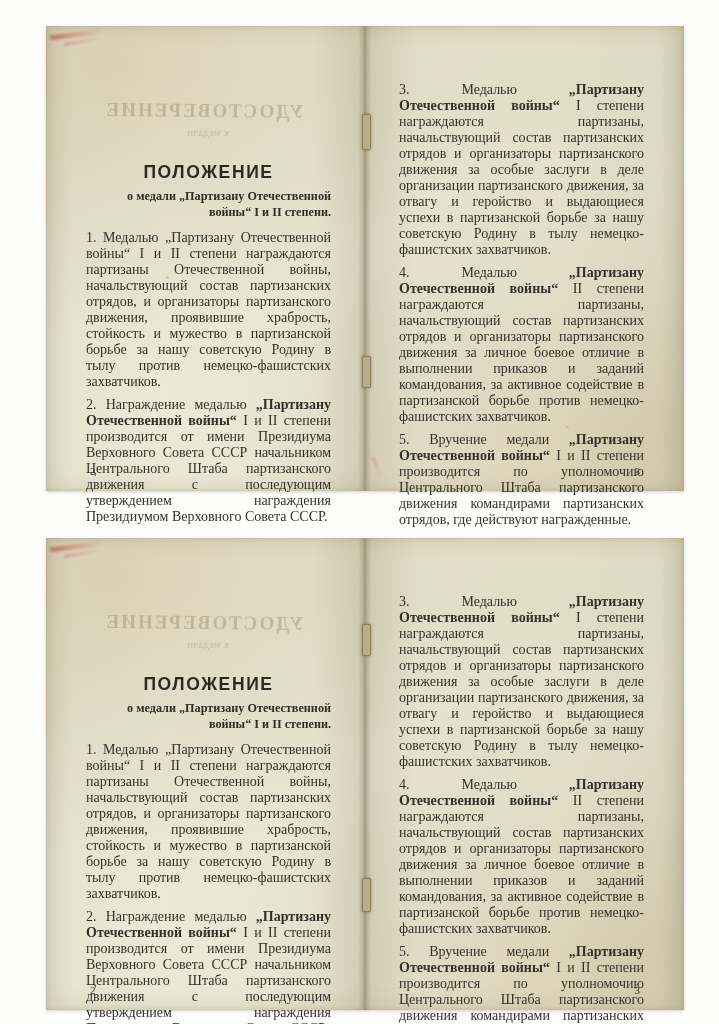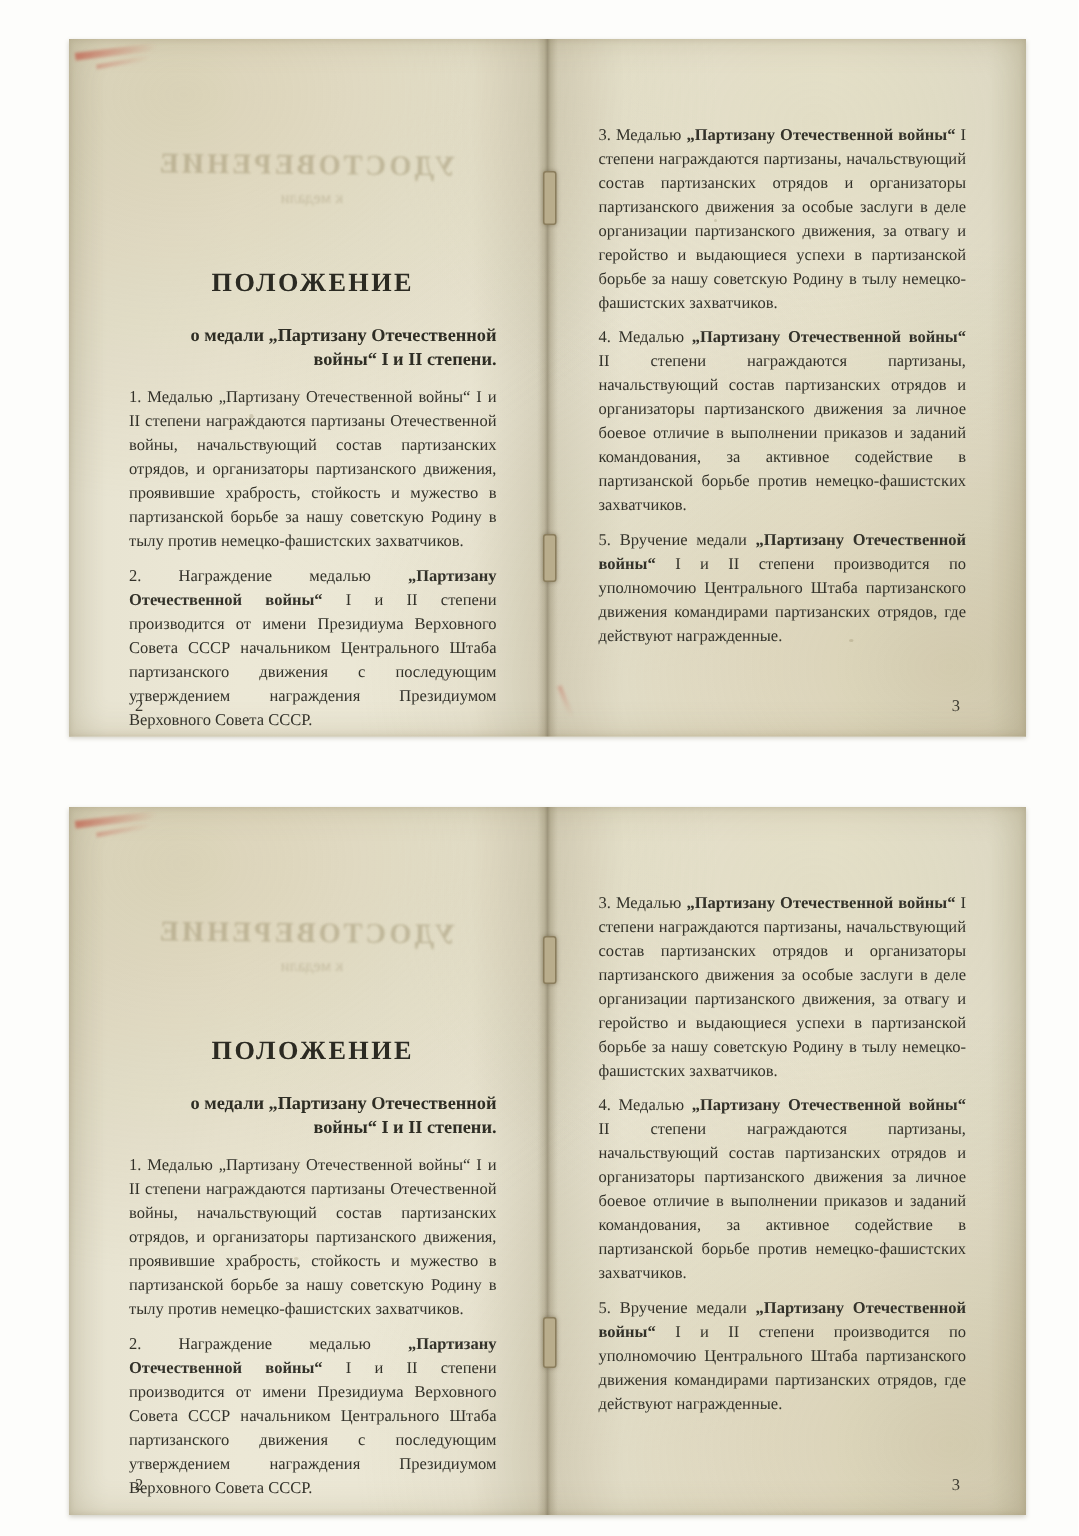--- a/index.html
+++ b/index.html
@@ -154,43 +154,43 @@
     text-align: center;
     font-size: 11px;
     color: rgba(140,125,88,0.30);
     transform: scaleX(-1);
     filter: blur(0.7px);
     pointer-events: none;
     user-select: none;
   }
 
   .doc-title {
-    margin: 16px;
+    margin: 0;
     text-align: center;
-    font-family: Liberation Serif, serif;
+    font-family: Liberation Sans, sans-serif;
     font-weight: bold;
     font-size: 17.5px;
     letter-spacing: 1.6px;
     color: #2b2a22;
   }
   .doc-subtitle {
     margin: 5px 0 0 0;
     text-align: right;
     font-family: "Liberation Serif", serif;
     font-weight: bold;
     font-size: 12.2px;
     line-height: 16px;
     color: #2e2d24;
   }
   .subtitle-line { display: block; }
 
   .body-text {
     margin: 0;
     font-family: "Liberation Serif", serif;
-    font-size: 11px;
+    font-size: 14px;
     line-height: 16.0px;
     color: #33322a;
     text-align: justify;
     text-justify: inter-word;
   }
   .para { margin: 0 0 2px 0; }
   .bold { font-weight: bold; }
 
   .folio {
     position: absolute;

